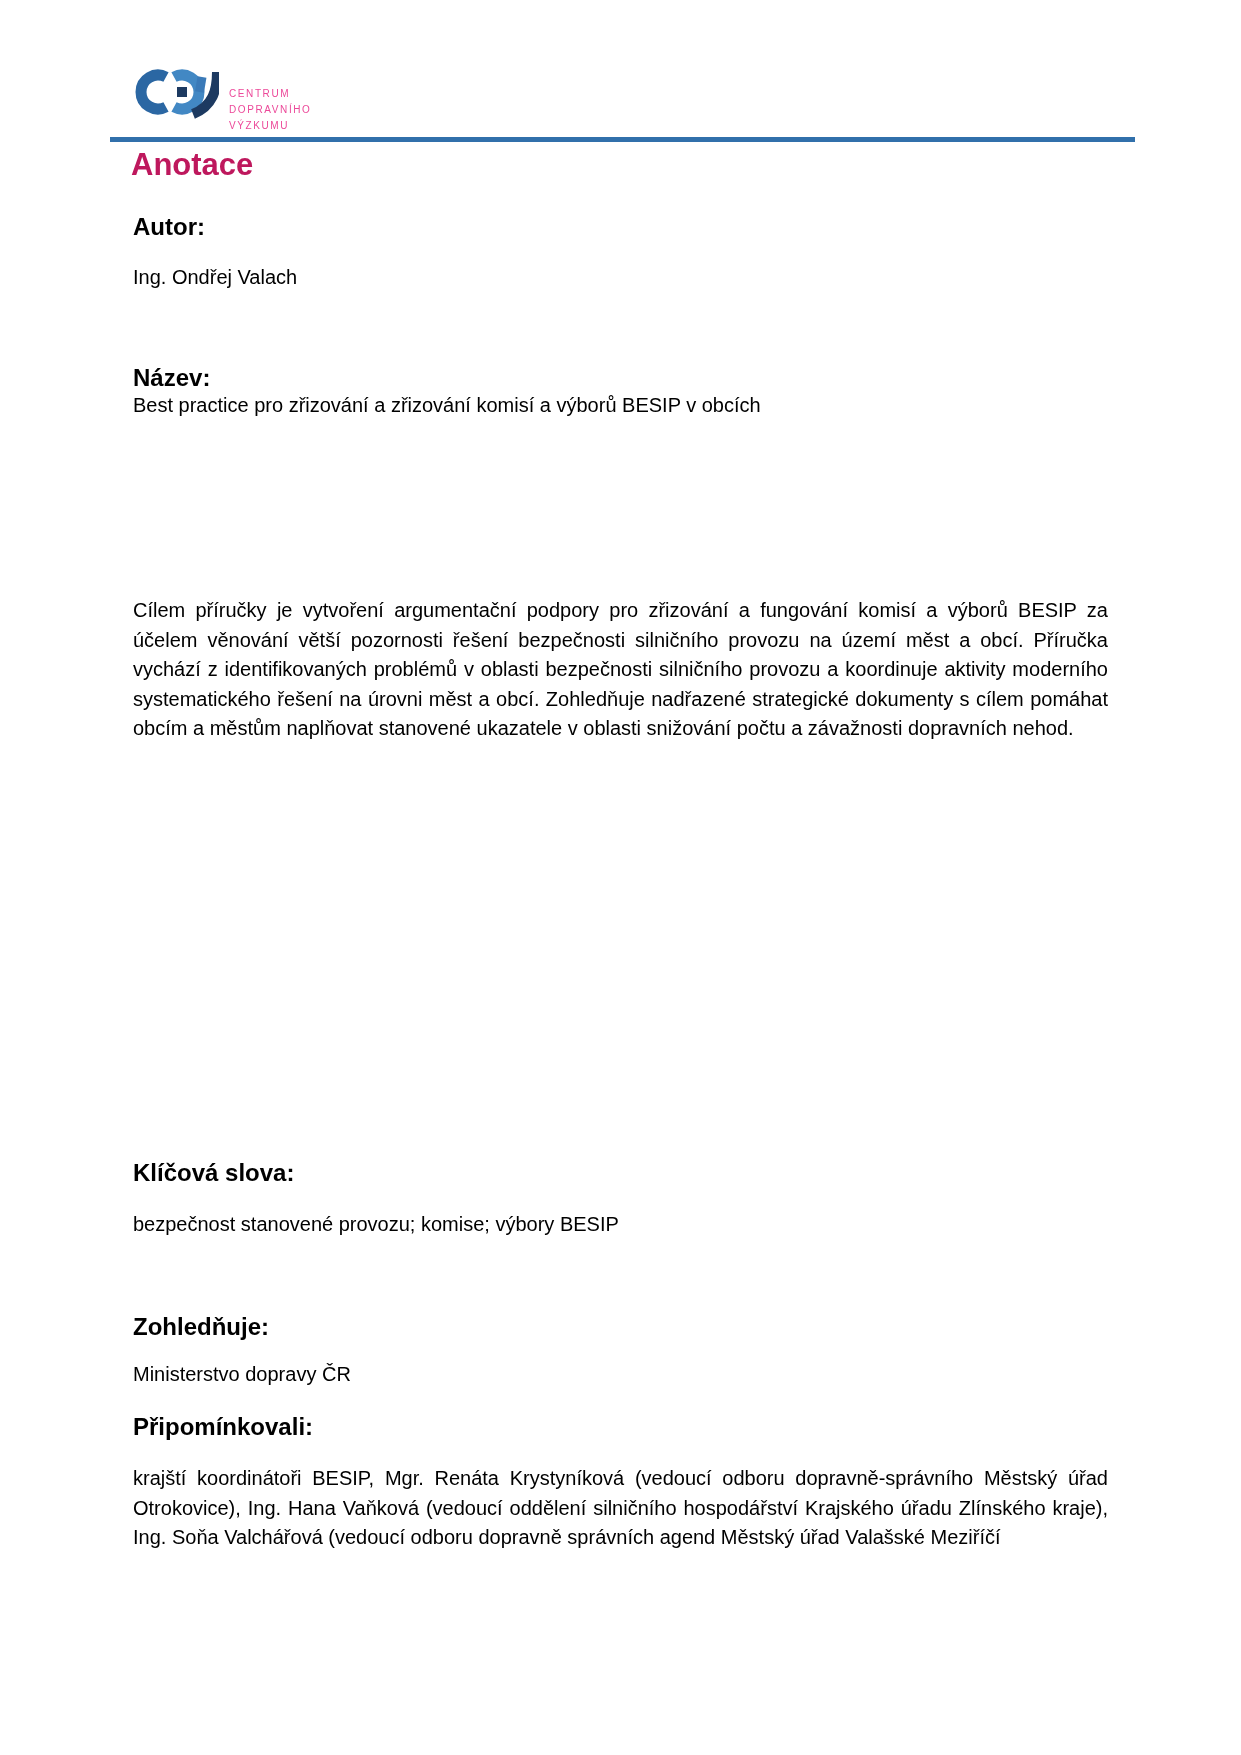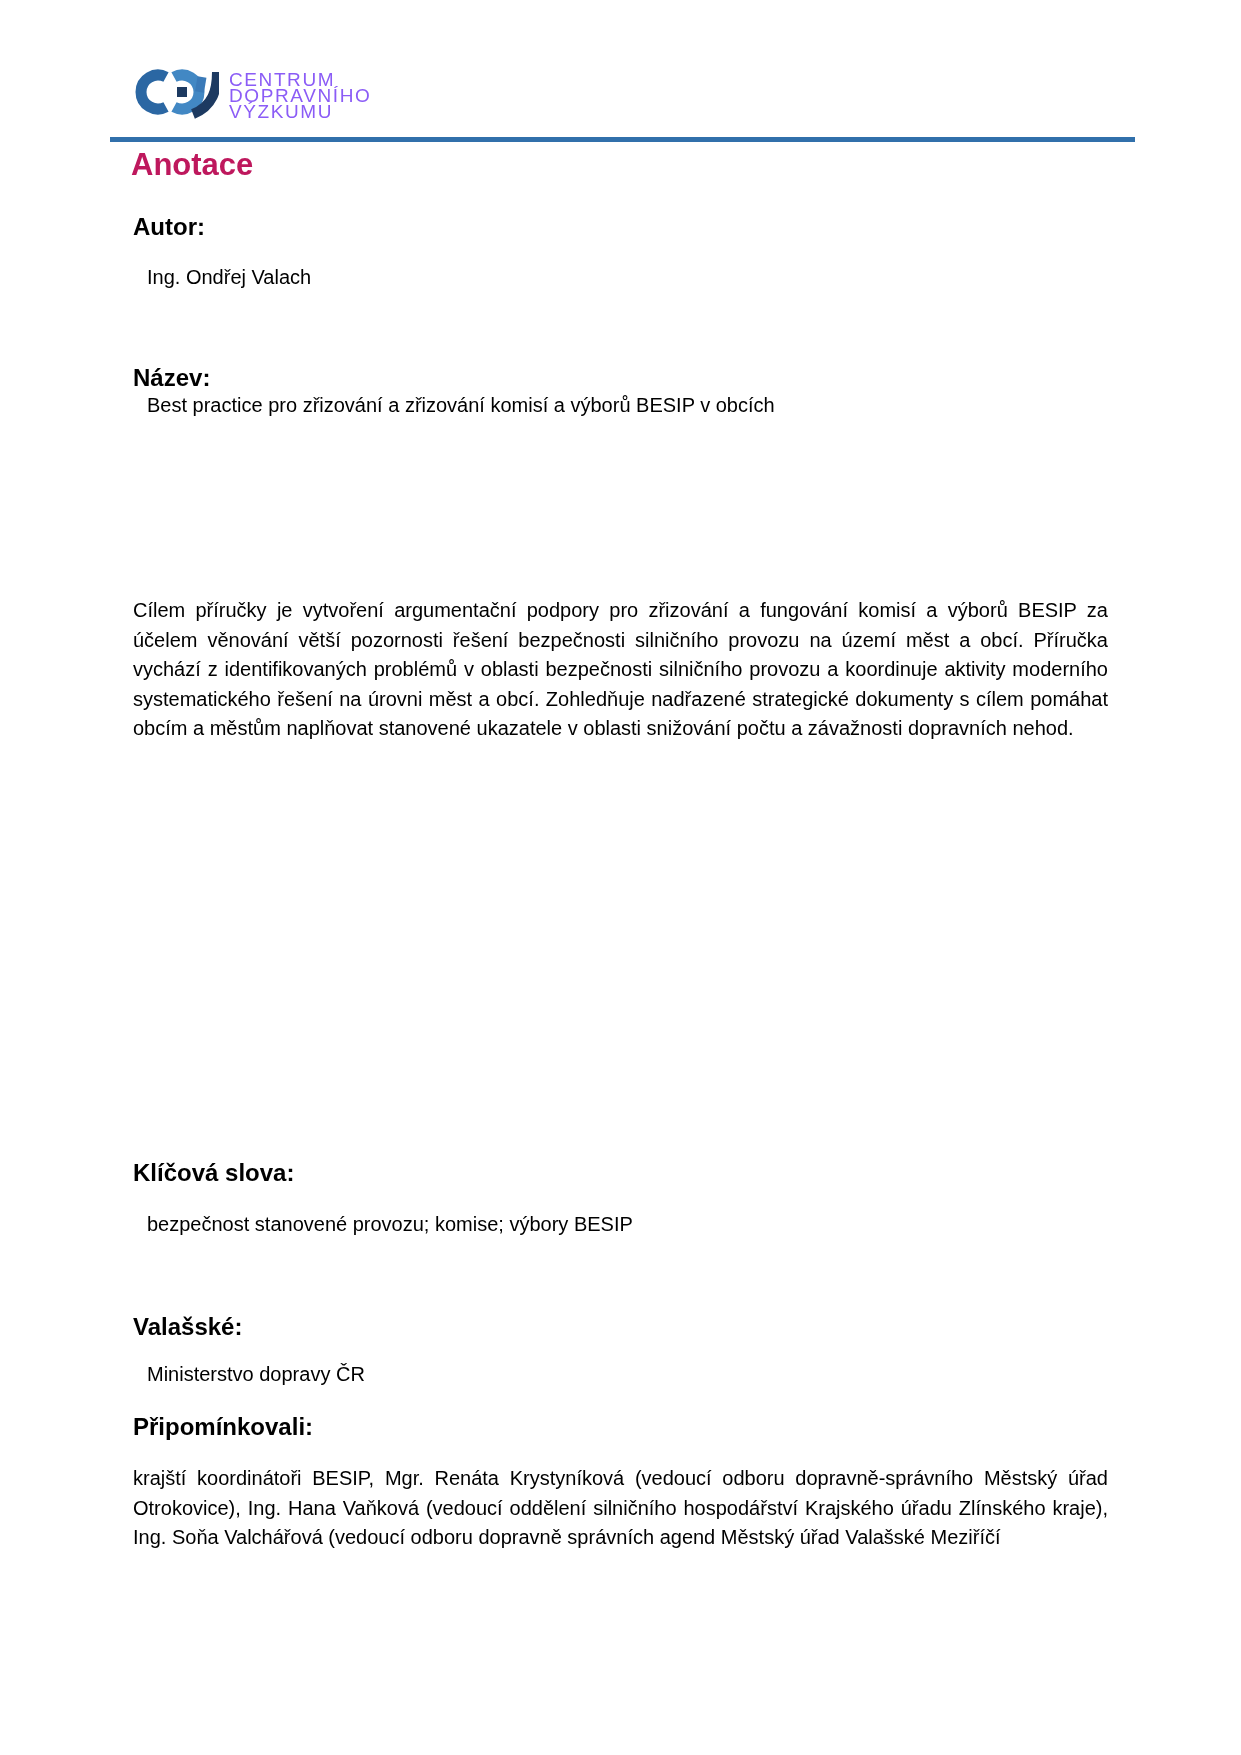--- a/index.html
+++ b/index.html
@@ -25,25 +25,25 @@
     display: flex;
     align-items: flex-start;
   }
   .logo-mark {
     width: 86px;
     height: 58px;
     display: block;
   }
   .logo-text {
     margin-left: 10px;
-    margin-top: 8px;
-    font-size: 19px;
+    margin-top: 22px;
+    font-size: 10px;
     line-height: 16px;
     letter-spacing: 1.6px;
-    color: #8b5cf6;
+    color: #ec4899;
     font-weight: 400;
     white-space: nowrap;
   }
   .header-rule {
     position: absolute;
     left: 110px;
     top: 137px;
     width: 1025px;
     height: 5px;
     background: #3170ab;
@@ -64,21 +64,21 @@
     position: absolute;
     left: 133px;
     width: 975px;
     font-size: 24px;
     line-height: 25px;
     font-weight: bold;
     margin: 0;
   }
   .value {
     position: absolute;
-    left: 147px;
+    left: 133px;
     width: 975px;
     font-size: 20px;
     line-height: 25px;
     font-weight: 400;
     margin: 0;
   }
   .para {
     position: absolute;
     left: 133px;
     width: 975px;
@@ -132,19 +132,19 @@
   <p class="value autor-value">Ing. Ondřej Valach</p>
 
   <p class="label nazev-label">Název:</p>
   <p class="value nazev-value">Best practice pro zřizování a zřizování komisí a výborů BESIP v obcích</p>
 
   <p class="para abstrakt-text">Cílem příručky je vytvoření argumentační podpory pro zřizování a fungování komisí a výborů BESIP za účelem věnování větší pozornosti řešení bezpečnosti silničního provozu na území měst a obcí. Příručka vychází z identifikovaných problémů v oblasti bezpečnosti silničního provozu a koordinuje aktivity moderního systematického řešení na úrovni měst a obcí. Zohledňuje nadřazené strategické dokumenty s cílem pomáhat obcím a městům naplňovat stanovené ukazatele v oblasti snižování počtu a závažnosti dopravních nehod.</p>
 
   <p class="label klicova-label">Klíčová slova:</p>
   <p class="value klicova-value">bezpečnost stanovené provozu; komise; výbory BESIP</p>
 
-  <p class="label schvalilo-label">Valašské:</p>
+  <p class="label schvalilo-label">Zohledňuje:</p>
   <p class="value schvalilo-value">Ministerstvo dopravy ČR</p>
 
   <p class="label pripominkovali-label">Připomínkovali:</p>
   <p class="para pripominkovali-text">krajští koordinátoři BESIP, Mgr. Renáta Krystyníková (vedoucí odboru dopravně-správního Městský úřad Otrokovice), Ing. Hana Vaňková (vedoucí oddělení silničního hospodářství Krajského úřadu Zlínského kraje), Ing. Soňa Valchářová (vedoucí odboru dopravně správních agend Městský úřad Valašské Meziříčí</p>
 
 </div>
 
 </body></html>

